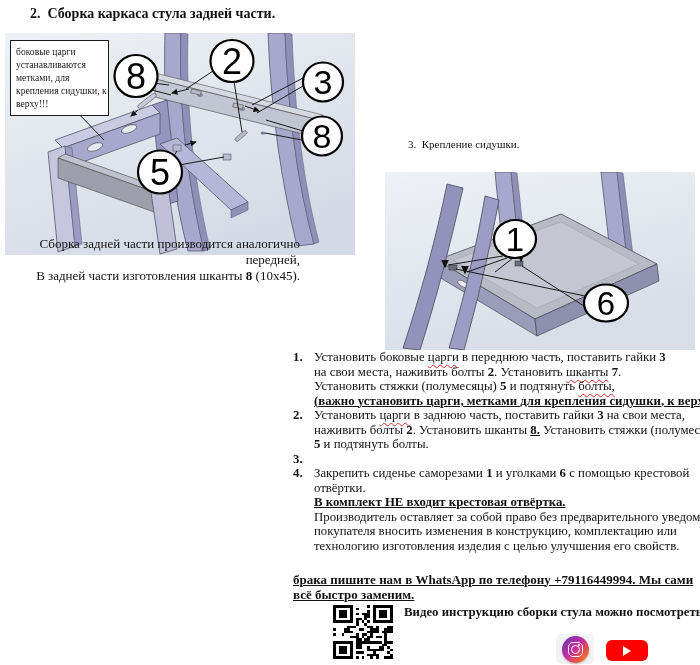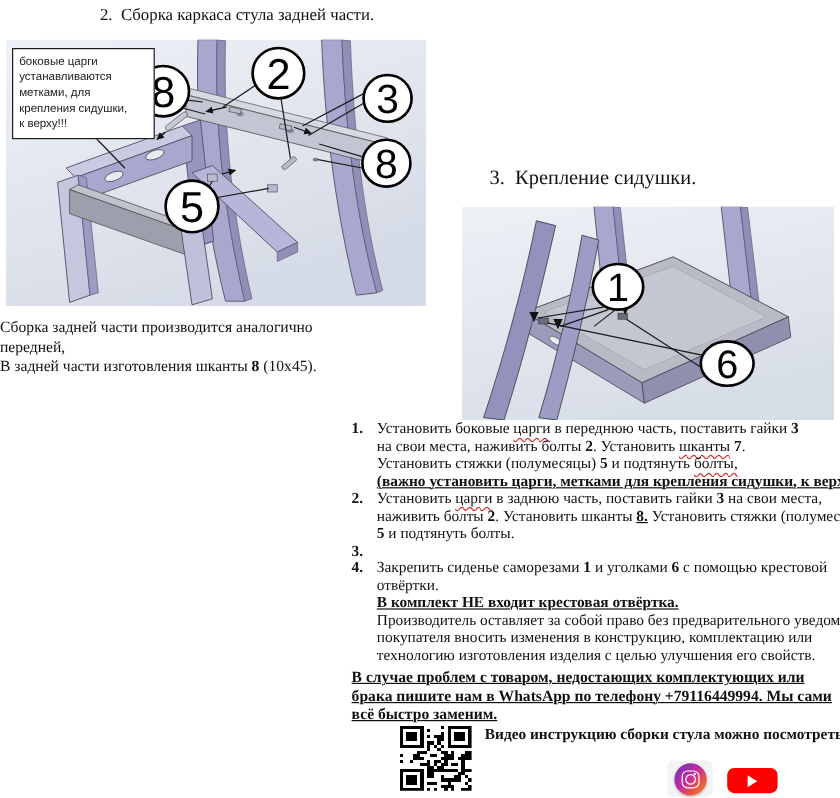--- a/index.html
+++ b/index.html
@@ -4,32 +4,32 @@
 <style>
   html,body{margin:0;padding:0;}
   body{width:700px;height:665px;position:relative;background:#ffffff;color:#111;
        font-family:"Liberation Serif",serif;overflow:hidden;}
   .abs{position:absolute;}
   .b{font-weight:bold;}
   .u{text-decoration:underline;text-decoration-thickness:1.3px;}
   .w{text-decoration:underline;text-decoration-style:wavy;text-decoration-color:#cf2e2e;
      text-decoration-thickness:1px;text-underline-offset:2.5px;text-align:right;}
 
-  .title{left:30px;top:6px;width:335px;text-align:center;font-size:14px;}
-  .title2{left:408px;top:138px;font-size:17px;}
+  .title{left:30px;top:6px;width:335px;font-size:14px;font-weight:bold;}
+  .title2{left:408px;top:138px;font-size:11px;}
 
   .diagram{overflow:hidden;}
   .d-left{left:5px;top:33px;width:350px;height:222px;}
   .d-right{left:385px;top:172px;width:310px;height:178px;}
 
   .notebox{left:5px;top:7px;width:92px;background:#fff;border:1.6px solid #1a1a1a;
-           padding:4px 20px 5px 5px;font-family:Liberation Sans, sans-serif;
+           padding:4px 0 5px 5px;font-family:Liberation Serif, serif;
            font-size:9.6px;line-height:13px;color:#222;position:absolute;}
 
-  .caption{left:0;top:265px;width:300px;text-align:left;font-size:13px;line-height:16px;}
+  .caption{left:0;top:236px;width:300px;text-align:right;font-size:13px;line-height:16px;}
 
   .list{left:293px;top:350px;font-size:12.8px;}
   .li{display:flex;line-height:14.5px;}
   .li .num{width:21px;flex:none;font-weight:bold;}
   .li .body{white-space:nowrap;}
 
   .warranty{left:293px;top:556px;font-size:13px;line-height:15.6px;font-weight:bold;white-space:nowrap;}
 
   .qr{left:333px;top:605px;width:60px;height:54px;}
   .qr-caption{left:404px;top:605px;font-size:12.8px;line-height:15.5px;font-weight:bold;white-space:nowrap;}
@@ -234,21 +234,21 @@
       </div>
       <div class="li">
         <span class="num">3.</span>
       </div>
       <div class="li">
         <span class="num">4.</span>
         <span class="body"><span>Закрепить сиденье саморезами </span><span class="b">1</span><span> и уголками </span><span class="b">6</span><span> с помощью крестовой</span><br><span>отвёртки.</span><br><span class="b u">В комплект НЕ входит крестовая отвёртка.</span><br><span>Производитель оставляет за собой право без предварительного уведомления</span><br><span>покупателя вносить изменения в конструкцию, комплектацию или</span><br><span>технологию изготовления изделия с целью улучшения его свойств.</span></span>
       </div>
     </div>
 
-  <div class="abs warranty"><span class="b u">В случае проблем с товаром, недостающих комплектующих или</span><br><span class="b u">брака пишите нам в WhatsApp по телефону +79116449994. Мы сами</span><br><span class="b u">всё быстро заменим.</span></div>
+  <div class="abs warranty"><br><span class="b u">брака пишите нам в WhatsApp по телефону +79116449994. Мы сами</span><br><span class="b u">всё быстро заменим.</span></div>
 
   <svg id="qr" class="abs qr" viewBox="0 0 21 21" preserveAspectRatio="none" shape-rendering="crispEdges">
       <rect x="0" y="0" width="21" height="21" fill="#fff"></rect>
       <rect x="0" y="0" width="7" height="7" fill="#000"></rect>
       <rect x="1" y="1" width="5" height="5" fill="#fff"></rect>
       <rect x="2" y="2" width="3" height="3" fill="#000"></rect>
       <rect x="14" y="0" width="7" height="7" fill="#000"></rect>
       <rect x="15" y="1" width="5" height="5" fill="#fff"></rect>
       <rect x="16" y="2" width="3" height="3" fill="#000"></rect>
       <rect x="0" y="14" width="7" height="7" fill="#000"></rect>

